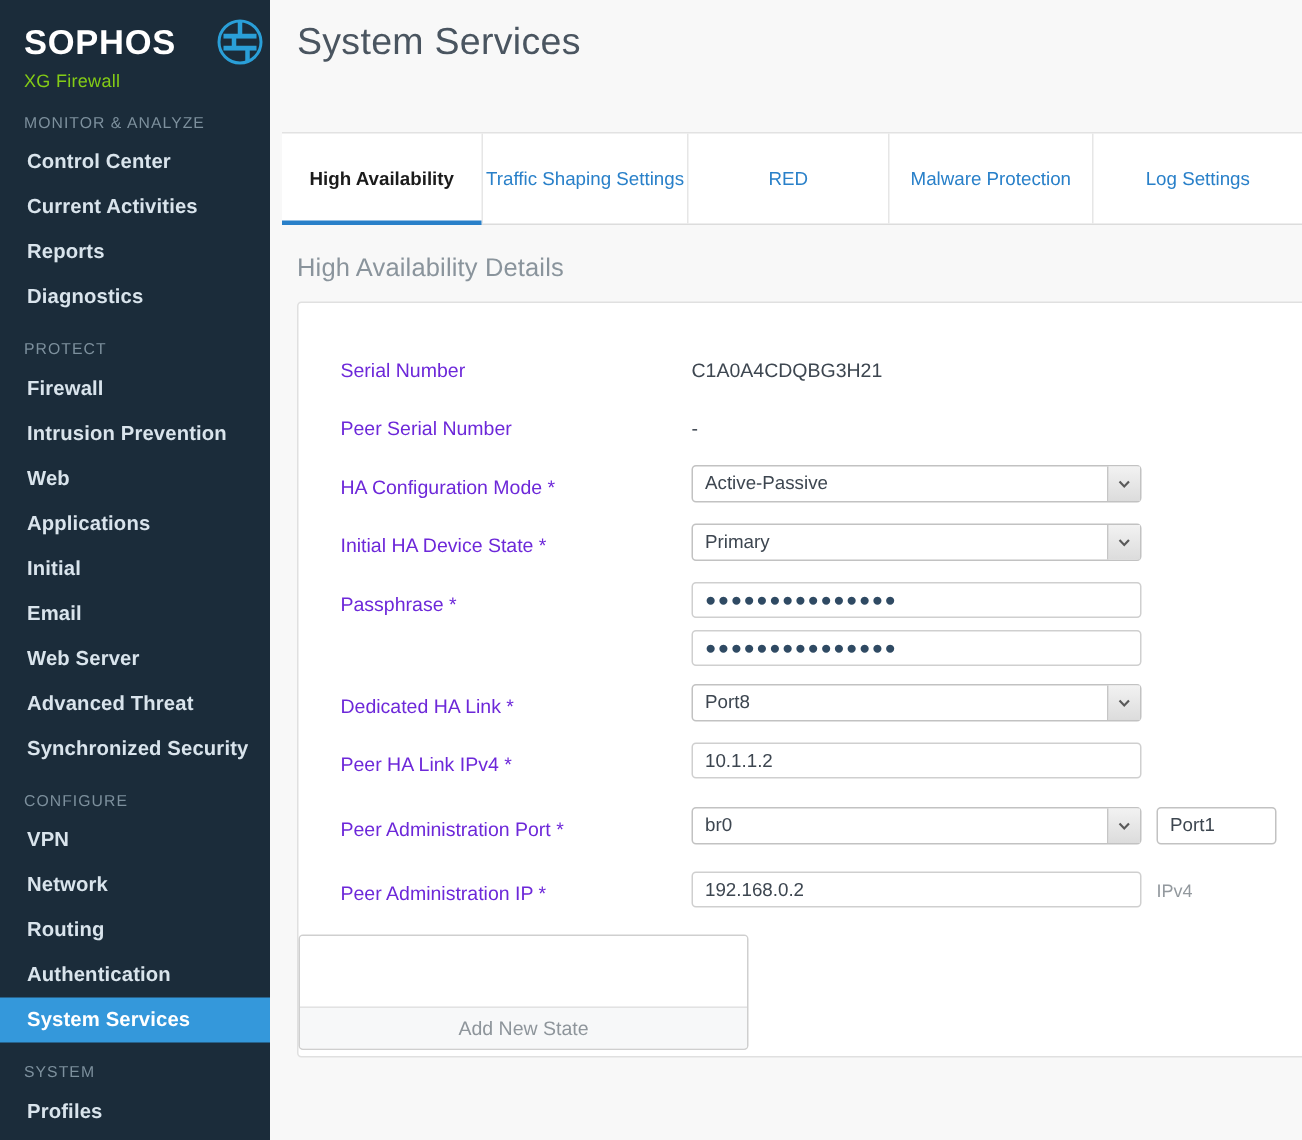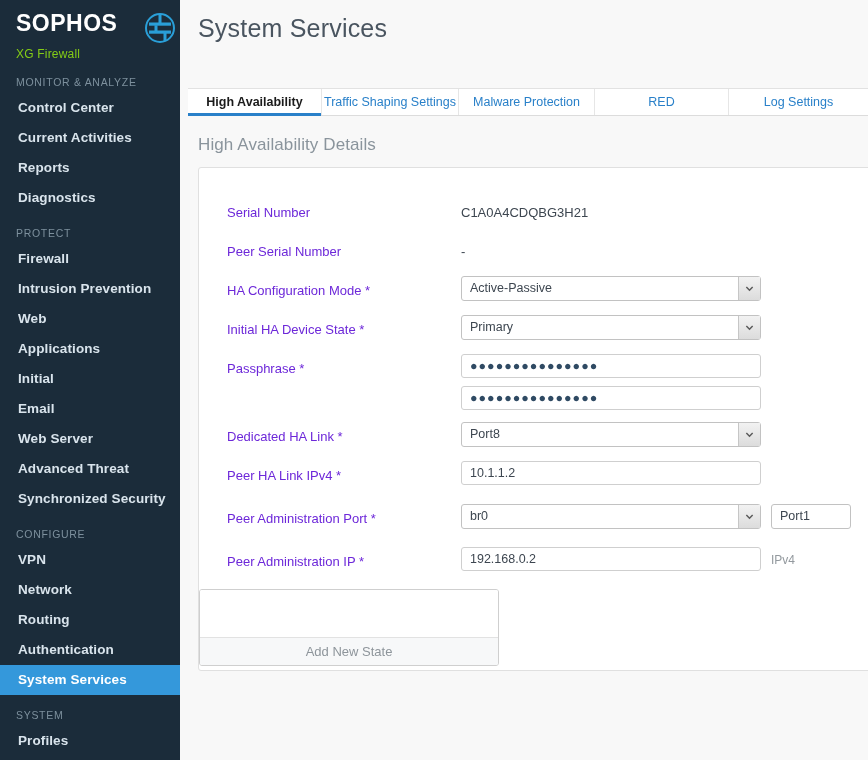--- a/index.html
+++ b/index.html
@@ -13,21 +13,21 @@
 
   
   .sidebar {
     width: 180px; height: 760px;
     background: #1b2c3a;
     flex: 0 0 180px;
     overflow: hidden;
     position: relative;
   }
   .brand { padding: 10px 0 0 16px; height: 62px; }
-  .brand-row { display: flex; gap: 25px; }
+  .brand-row { display: flex; align-items: center; gap: 25px; }
   .brand-word {
     font-size: 23px; font-weight: bold; color: #ffffff;
     letter-spacing: 0.5px; line-height: 26px;
   }
   .brand-mark { width: 36px; height: 36px; flex: 0 0 36px; }
   .brand-sub {
     font-size: 12px; color: #84cc16; margin-top: 1px; letter-spacing: .2px;
   }
 
   .nav-group-label {
@@ -41,21 +41,21 @@
   }
   .nav-item.active { background: #3498db; color: #ffffff; }
 
   
   .main { flex: 1; height: 760px; background: #f8f8f8; position: relative; overflow: hidden; }
   .page-header { height: 88px; padding: 14px 0 0 18px; background: #f8f8f8; }
   .page-title { font-size: 25px; color: #4a5560; font-weight: normal; letter-spacing: .2px; }
 
   
   .tabs {
-    display: flex; height: 28px; margin-left: 8px;
+    display: flex; height: 62px; margin-left: 8px;
     background: #ffffff; border-top: 1px solid #e2e2e2;
     border-bottom: 1px solid #dcdcdc;
   }
   .tab {
     display: flex; align-items: center; justify-content: center;
     font-size: 12.5px; color: #2980c9; cursor: pointer;
     border-right: 1px solid #e6e6e6; position: relative;
     padding: 0 14px; font-weight: normal; white-space: nowrap;
   }
   .tab.active { color: #1b1b1b; font-weight: bold; }
@@ -197,22 +197,22 @@
 
   <main class="main">
 
     <div class="page-header">
       <h1 class="page-title">System Services</h1>
     </div>
 
     <div class="tabs">
       <div class="tab tab-w0 active">High Availability</div>
       <div class="tab tab-w1">Traffic Shaping Settings</div>
+      <div class="tab tab-w2">RED</div>
       <div class="tab tab-w3">Malware Protection</div>
-      <div class="tab tab-w2">RED</div>
       <div class="tab tab-w4">Log Settings</div>
     </div>
 
     <h2 class="section-title">High Availability Details</h2>
 
     <section class="panel">
 
       <div class="frow">
         <div class="flabel">Serial Number</div>
         <div class="fctl">

